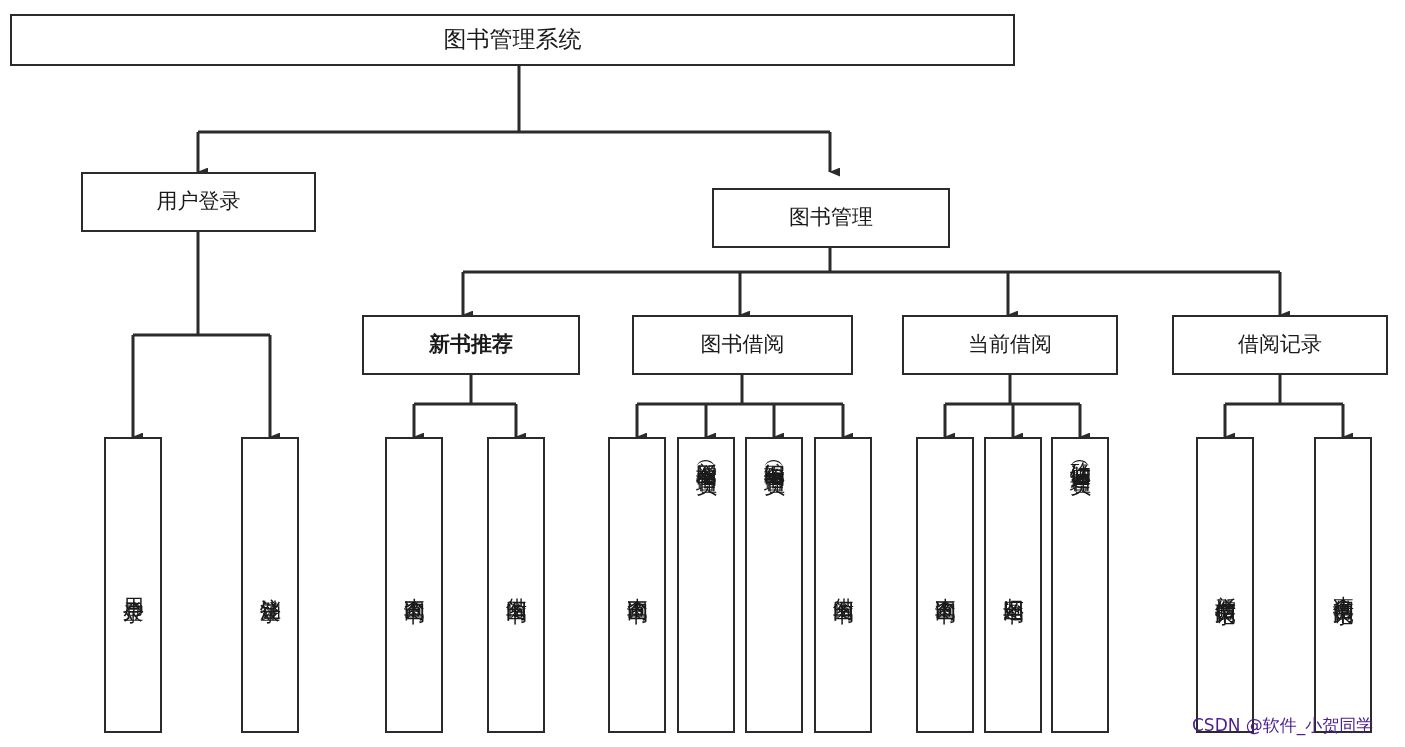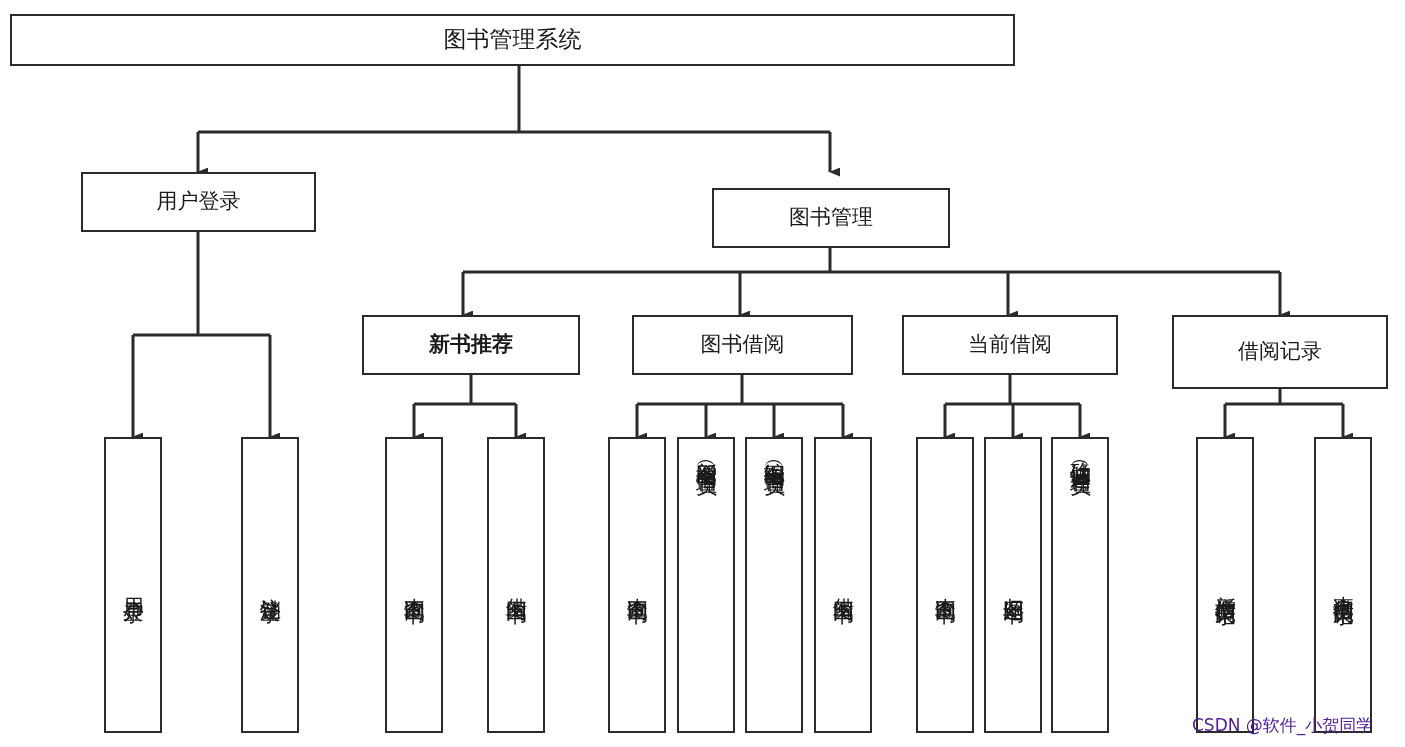--- a/index.html
+++ b/index.html
@@ -142,21 +142,21 @@
 
   <div class="node node-mid" style="left:362px; top:315px; width:218px; height:60px;font-weight:bold;">
     <span class="node-label">新书推荐</span>
   </div>
   <div class="node node-mid" style="left:632px; top:315px; width:221px; height:60px;">
     <span class="node-label">图书借阅</span>
   </div>
   <div class="node node-mid" style="left:902px; top:315px; width:216px; height:60px;align-items:center;">
     <span class="node-label">当前借阅</span>
   </div>
-  <div class="node node-mid" style="left:1172px; top:315px; width:216px; height:74px;">
+  <div class="node node-mid" style="left:1172px; top:315px; width:216px; height:60px;">
     <span class="node-label">借阅记录</span>
   </div>
 
   <div class="node node-leaf leaf-centered" style="left:104px; top:437px; width:58px; height:296px;">
     <span class="node-label">用户登录</span>
   </div>
   <div class="node node-leaf leaf-centered" style="left:241px; top:437px; width:58px; height:296px;">
     <span class="node-label">注销登录</span>
   </div>
 

